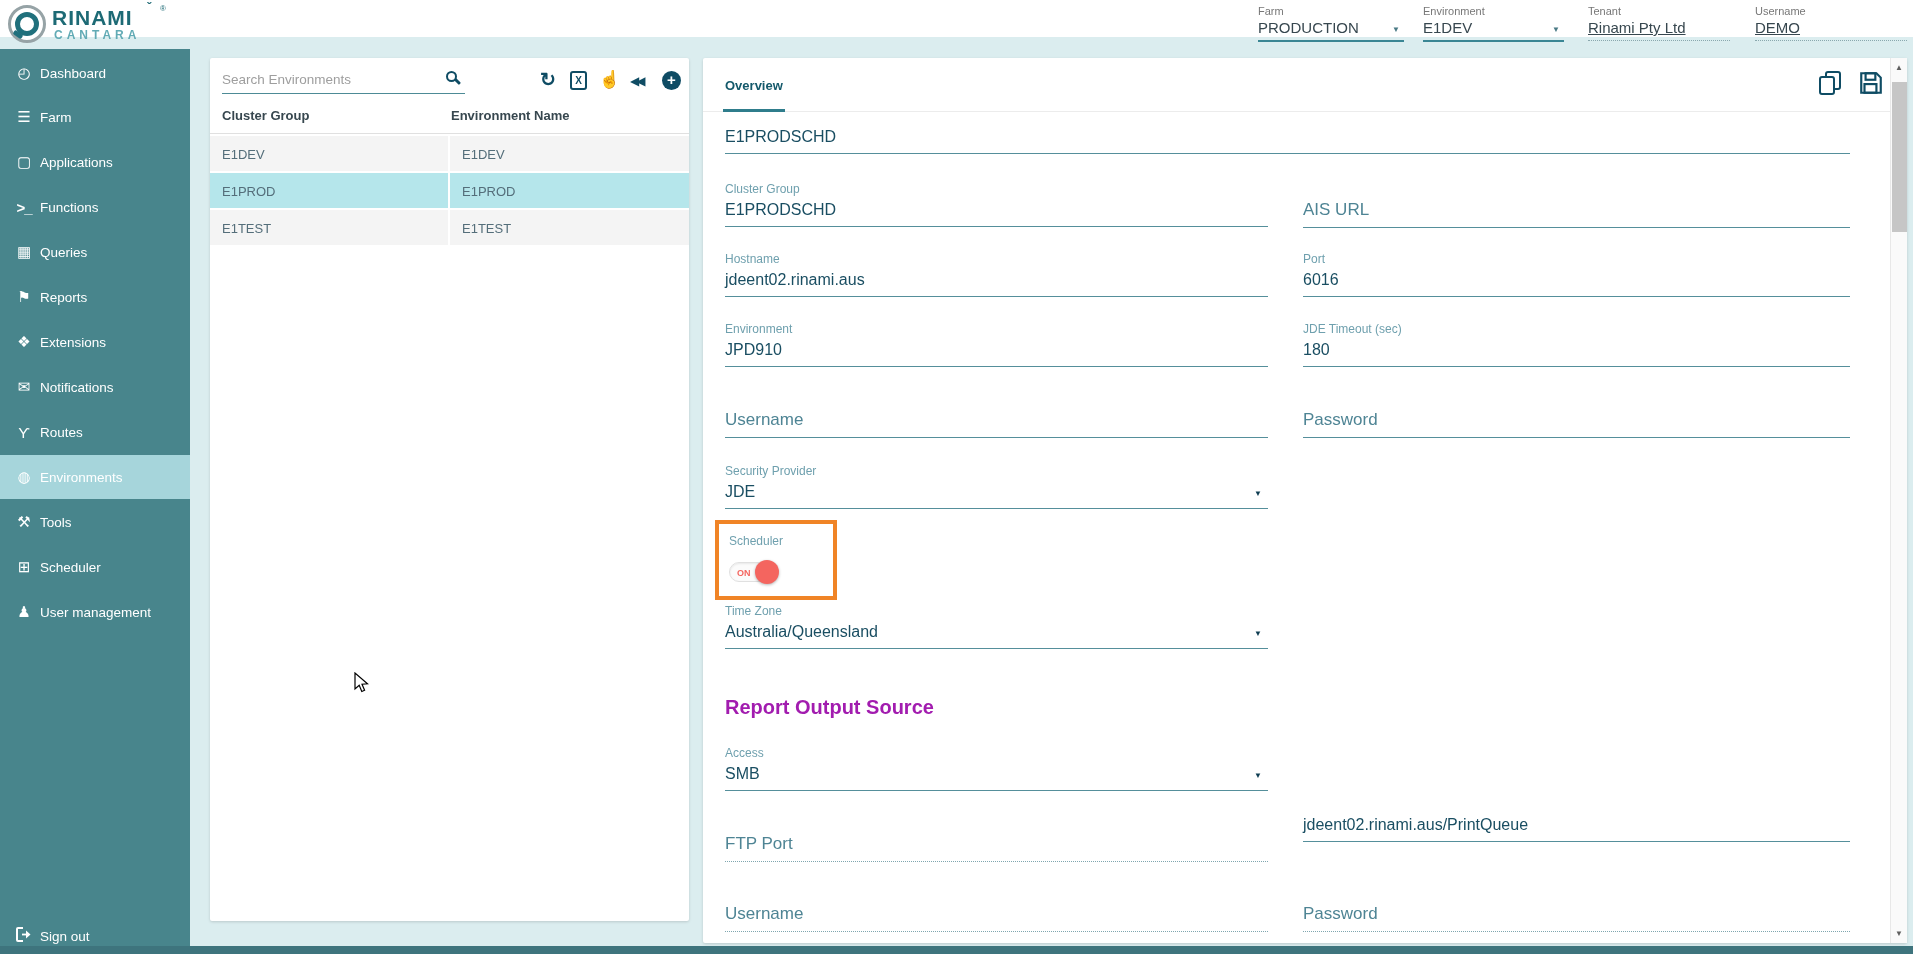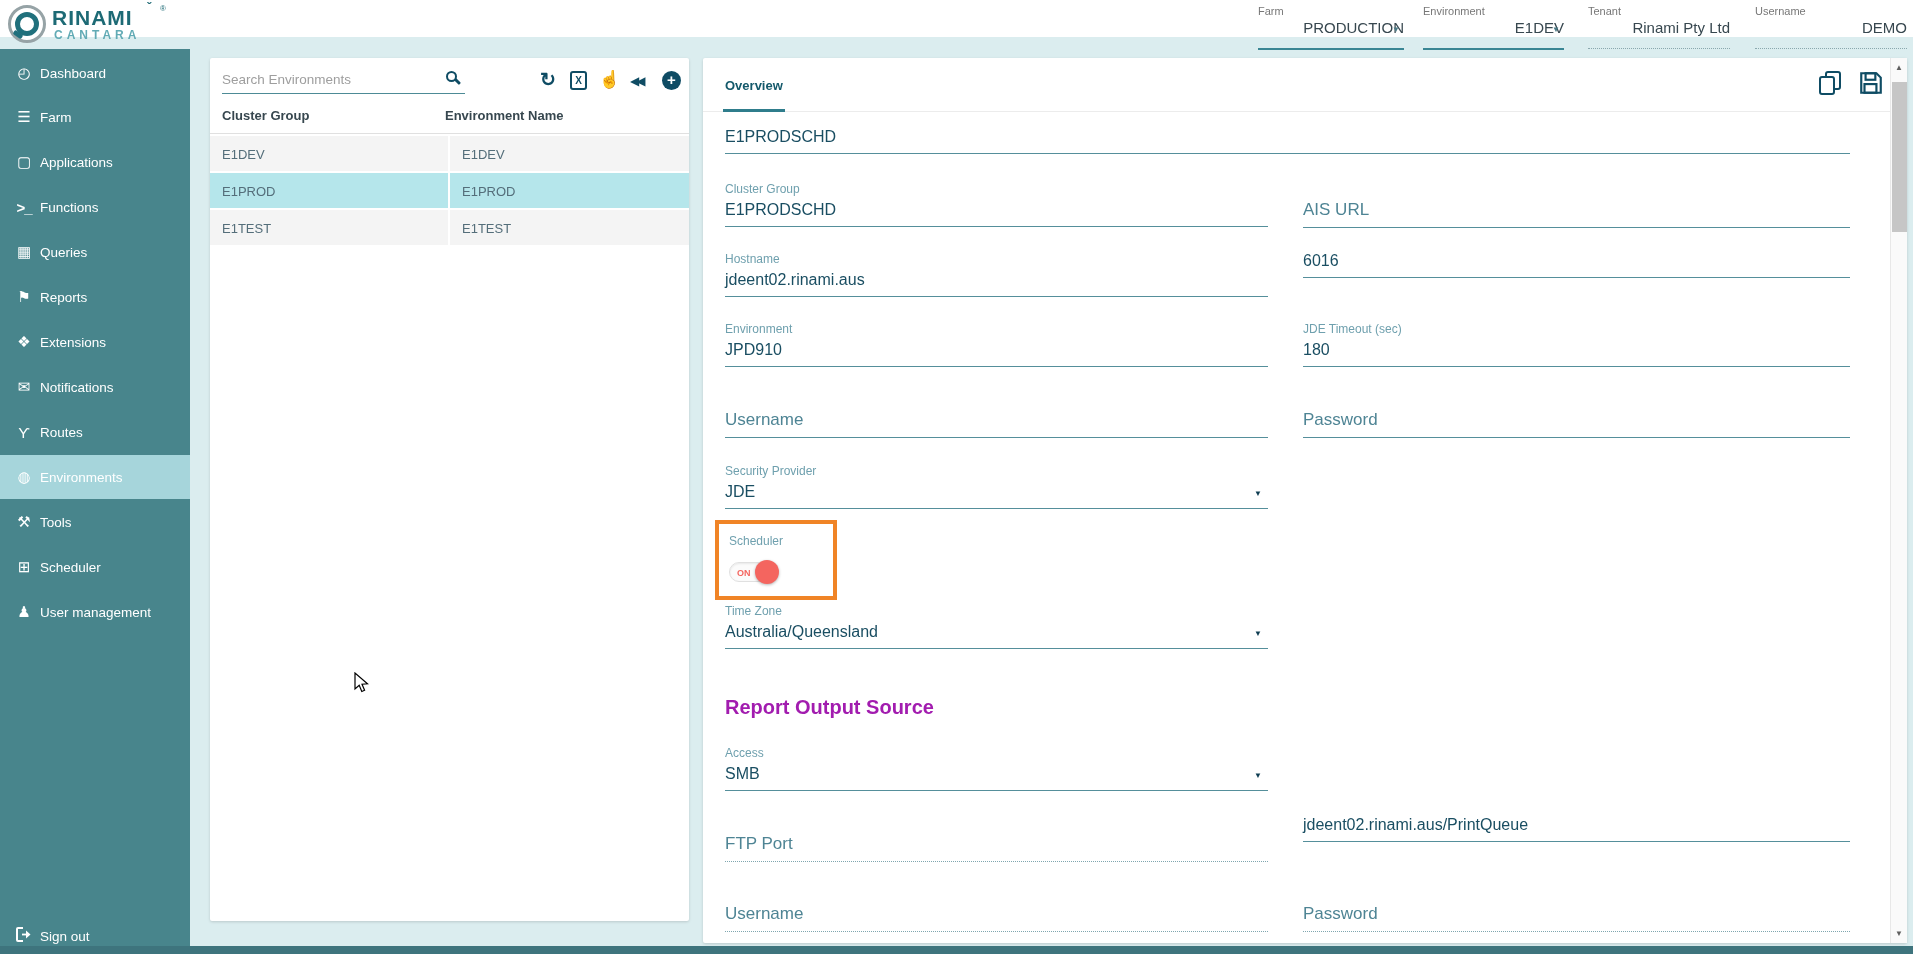--- a/index.html
+++ b/index.html
@@ -14,23 +14,23 @@
                  border:5px solid #20707C; }
   .logo-circle .tail { position:absolute; left:2px; bottom:3px; width:10px; height:5px; background:#20707C;
                  transform:rotate(35deg); border-radius:2px; }
   .logo-primary { position:absolute; left:52px; top:6px; font-size:21px; font-weight:bold; letter-spacing:1px; color:#1D6A75; }
   .logo-accent { position:absolute; left:147px; top:0px; font-size:13px; font-weight:bold; color:#1D6A75; }
   .logo-reg { position:absolute; left:160px; top:4px; font-size:8px; color:#1D6A75; }
   .logo-secondary { position:absolute; left:54px; top:28px; font-size:12px; font-weight:bold; letter-spacing:4px; color:#62ABB5; }
 
   .hsel { position:absolute; top:5px; }
   .hsel .hlbl { font-size:11px; color:#777; }
-  .hsel .hval { font-size:15px; color:#37474F; margin-top:2px; padding-bottom:12px; position:relative;text-align:right; }
+  .hsel .hval { font-size:15px; color:#37474F; margin-top:2px; padding-bottom:4px; position:relative; }
   .hsel.dd .hval { border-bottom:2px solid #3A8694; }
-  .hsel.ro .hval { border-bottom:1px dotted #8AA8AE; }
+  .hsel.ro .hval { border-bottom:1px dotted #8AA8AE;text-decoration:underline; }
   .hcaret::after { content:"▼"; font-size:8px; color:#4A7A85; position:absolute; right:4px; top:6px; }
 
   
   .sidebar { position:absolute; left:0; top:49px; width:190px; height:905px; background:#48858C; z-index:4; }
   .side-item { position:absolute; left:0; width:190px; height:44px; color:#fff; cursor:pointer; }
   .side-item .ico { position:absolute; left:14px; top:50%; transform:translateY(-50%); width:20px; text-align:center;
                     font-size:15px; color:#fff; }
   .side-item .slbl { position:absolute; left:40px; top:50%; transform:translateY(-50%); font-size:13.5px; }
   .side-item.selected { background:#A6D5DB; }
   .term-ico { font-size:11px; font-weight:bold; letter-spacing:-1px; }
@@ -204,21 +204,21 @@
     <span class="mag"></span>
   </div>
 
   <span class="tool-ico refresh-g" style="left:330px;">↻</span>
   <span class="tool-ico excel-box" style="left:360px;">X</span>
   <span class="tool-ico hand-g" style="left:389px; top:11px;">☝</span>
   <span class="tool-ico rewind-g" style="left:420px; top:16px;">◀◀</span>
   <span class="tool-ico plus-circle" style="left:452px;">+</span>
 
   <div class="tbl-head" style="left:12px;">Cluster Group</div>
-  <div class="tbl-head" style="left:235px;">Environment Name</div>
+  <div class="tbl-head" style="left:241px;">Environment Name</div>
   <div class="tbl-divider"></div>
 
   <div class="trow" style="top:78px;">
     <div class="cell c1">
         <span>E1DEV</span>
       </div>
     <div class="cell c2">
         <span>E1DEV</span>
       </div>
   </div>
@@ -270,20 +270,21 @@
   </div>
   <div class="fld empty" style="left:600px; top:142px; width:547px;">
     <div class="fval">AIS URL</div>
   </div>
 
   <div class="fld" style="left:22px; top:194px; width:543px;">
     <div class="flbl">Hostname</div>
     <div class="fval">jdeent02.rinami.aus</div>
   </div>
   <div class="fld" style="left:600px; top:194px; width:547px;">
+    <div class="flbl">Port</div>
     <div class="fval">6016</div>
   </div>
 
   <div class="fld" style="left:22px; top:264px; width:543px;">
     <div class="flbl">Environment</div>
     <div class="fval">JPD910</div>
   </div>
   <div class="fld" style="left:600px; top:264px; width:547px;">
     <div class="flbl">JDE Timeout (sec)</div>
     <div class="fval">180</div>

